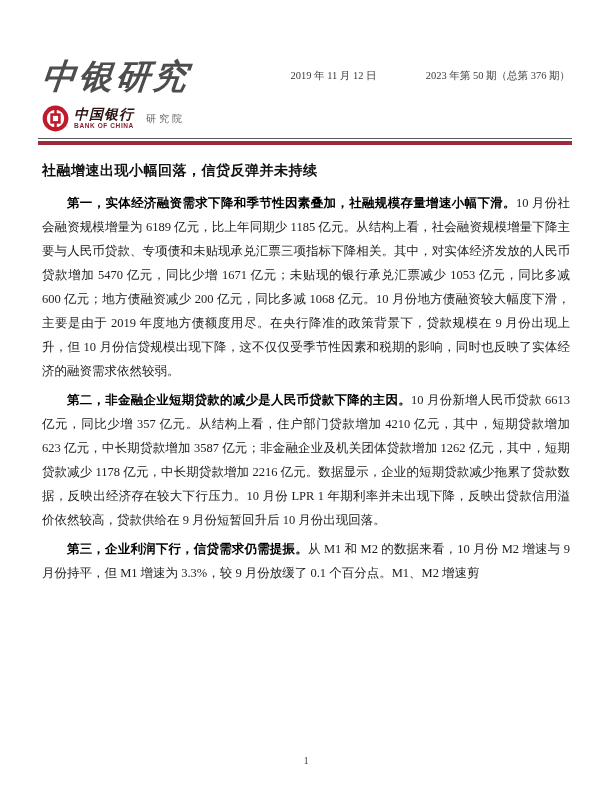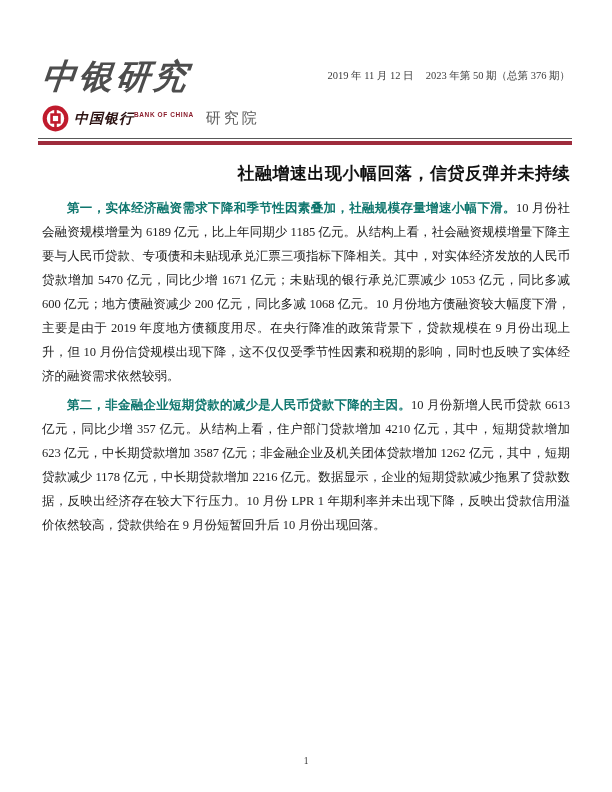--- a/index.html
+++ b/index.html
@@ -19,62 +19,62 @@
   .head-left { display:flex; flex-direction:column; }
   .calligraphy {
     font-family:"DejaVu Serif","Liberation Serif",serif;
     font-size:34px; line-height:44px; font-weight:bold; font-style:italic;
     color:#4d4d4d; letter-spacing:3px;
     transform:skewX(-6deg);
     white-space:nowrap;
   }
   .logo-row { display:flex; align-items:center; margin-top:7px; }
   .logo-icon { width:27px; height:27px; display:inline-block; }
-  .logo-names { display:flex; margin-left:5px; }
+  .logo-names { display:flex; flex-direction:column; margin-left:5px;align-items:center; }
   .logo-cn {
     font-size:14px; font-weight:bold; font-style:italic; line-height:15px;
     color:#2b1212; letter-spacing:1px; white-space:nowrap;
   }
   .logo-en {
     font-family:"Liberation Sans",sans-serif;
     font-size:6.5px; font-weight:bold; line-height:8px;
     color:#8b1e2d; letter-spacing:0.6px; white-space:nowrap;
   }
   .org-label {
-    font-size:15px; color:#5d5d5d; letter-spacing:3px;
+    font-size:10px; color:#5d5d5d; letter-spacing:3px;
     margin-left:12px; align-self:center; white-space:nowrap;
   }
   .head-right { display:flex; flex-direction:column; align-items:flex-end; }
   .pub-title {
     font-family:"Liberation Sans","DejaVu Sans",sans-serif;
     font-size:32px; line-height:44px; font-weight:bold;
     color:#a01b31; letter-spacing:2px; white-space:nowrap;
   }
   .date-row {
-    display:flex; gap:12px; margin-top:15px;
+    display:flex; gap:49px; margin-top:15px;
     font-size:10.5px; color:#3a3a3a; white-space:nowrap;
   }
   .rule { margin-top:6px; margin-left:-4px; margin-right:-2px; }
   .rule-thin { height:1px; background:#595959; }
   .rule-thick { height:4px; background:#9e2b3c; margin-top:2px; }
   
   .article-title {
     font-family:"Liberation Sans","DejaVu Sans",sans-serif;
-    font-size:17px; font-weight:bold; color:#111;
-    text-align:right; letter-spacing:0.5px;
+    font-size:14px; font-weight:bold; color:#111;
+    text-align:left; letter-spacing:0.5px;
     margin:17px 0 11px 0;
   }
   .body-text p {
     font-size:12.5px; line-height:24px;
     text-align:justify; text-indent:2em;
     margin:0 0 5px 0;
   }
   .body-text p b {
     font-family:"Liberation Sans","DejaVu Sans",sans-serif;
-    font-weight:bold; color:#0f766e;
+    font-weight:bold; color:#000000;
   }
   
   .page-number {
     position:absolute; left:0; right:0; bottom:26px;
     text-align:center; font-size:9.5px; color:#333;
   }
 </style>
 </head>
 <body>
 
@@ -118,19 +118,20 @@
   </header>
 
   <main class="body-text">
     <h1 class="article-title">社融增速出现小幅回落，信贷反弹并未持续</h1>
 
 
     <p><b>第一，实体经济融资需求下降和季节性因素叠加，社融规模存量增速小幅下滑。</b><span>10 月份社会融资规模增量为 6189 亿元，比上年同期少 1185 亿元。从结构上看，社会融资规模增量下降主要与人民币贷款、专项债和未贴现承兑汇票三项指标下降相关。其中，对实体经济发放的人民币贷款增加 5470 亿元，同比少增 1671 亿元；未贴现的银行承兑汇票减少 1053 亿元，同比多减 600 亿元；地方债融资减少 200 亿元，同比多减 1068 亿元。10 月份地方债融资较大幅度下滑，主要是由于 2019 年度地方债额度用尽。在央行降准的政策背景下，贷款规模在 9 月份出现上升，但 10 月份信贷规模出现下降，这不仅仅受季节性因素和税期的影响，同时也反映了实体经济的融资需求依然较弱。</span></p>
 
     <p><b>第二，非金融企业短期贷款的减少是人民币贷款下降的主因。</b><span>10 月份新增人民币贷款 6613 亿元，同比少增 357 亿元。从结构上看，住户部门贷款增加 4210 亿元，其中，短期贷款增加 623 亿元，中长期贷款增加 3587 亿元；非金融企业及机关团体贷款增加 1262 亿元，其中，短期贷款减少 1178 亿元，中长期贷款增加 2216 亿元。数据显示，企业的短期贷款减少拖累了贷款数据，反映出经济存在较大下行压力。10 月份 LPR 1 年期利率并未出现下降，反映出贷款信用溢价依然较高，贷款供给在 9 月份短暂回升后 10 月份出现回落。</span></p>
 
+    <p><b>第三，企业利润下行，信贷需求仍需提振。</b><span>从 M1 和 M2 的数据来看，10 月份 M2 增速与 9 月份持平，但 M1 增速为 3.3%，较 9 月份放缓了 0.1 个百分点。M1、M2 增速剪</span></p>
   </main>
 
   <footer>
     <div class="page-number">1</div>
   </footer>
 
 </div>
 
 </body></html>

